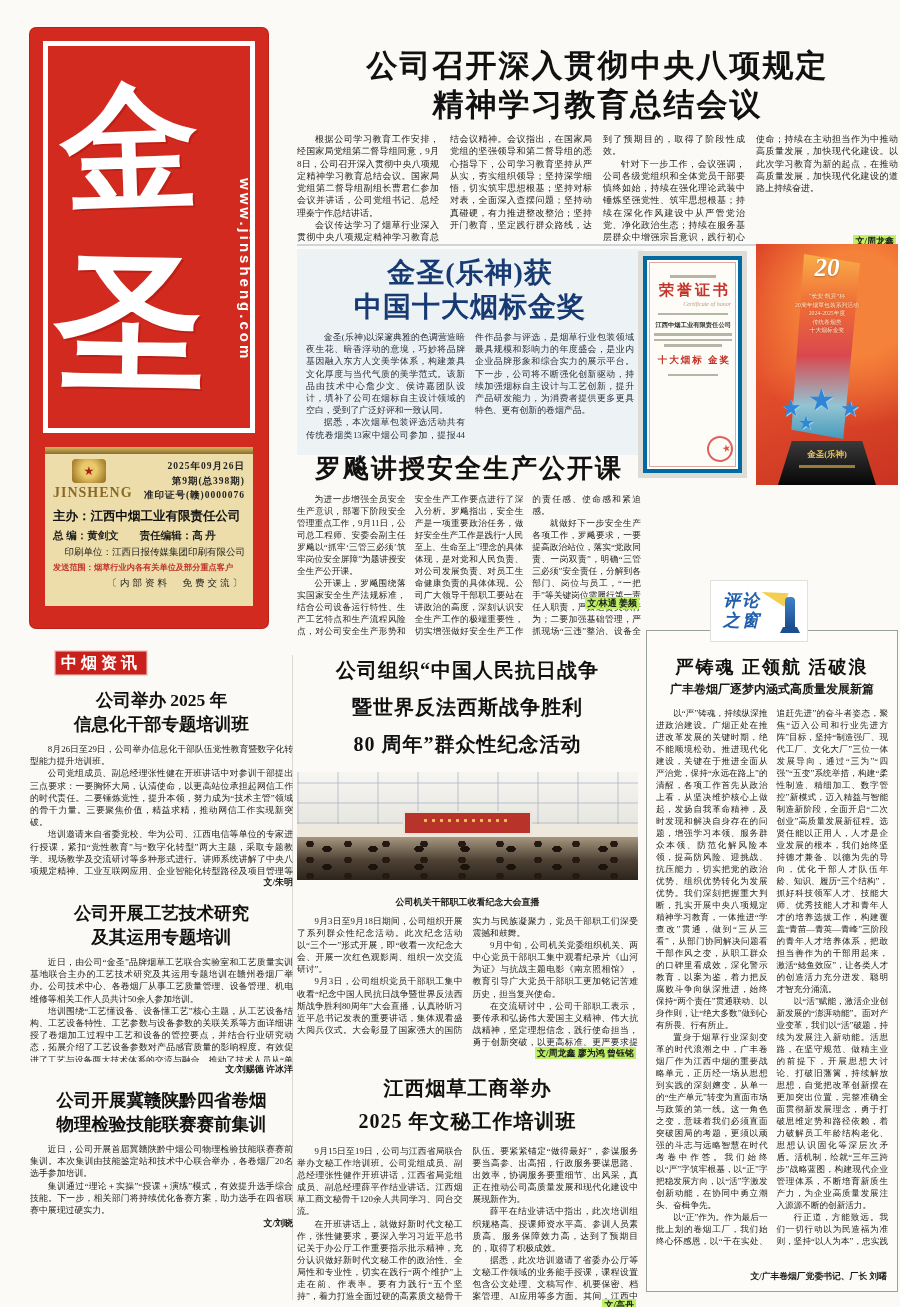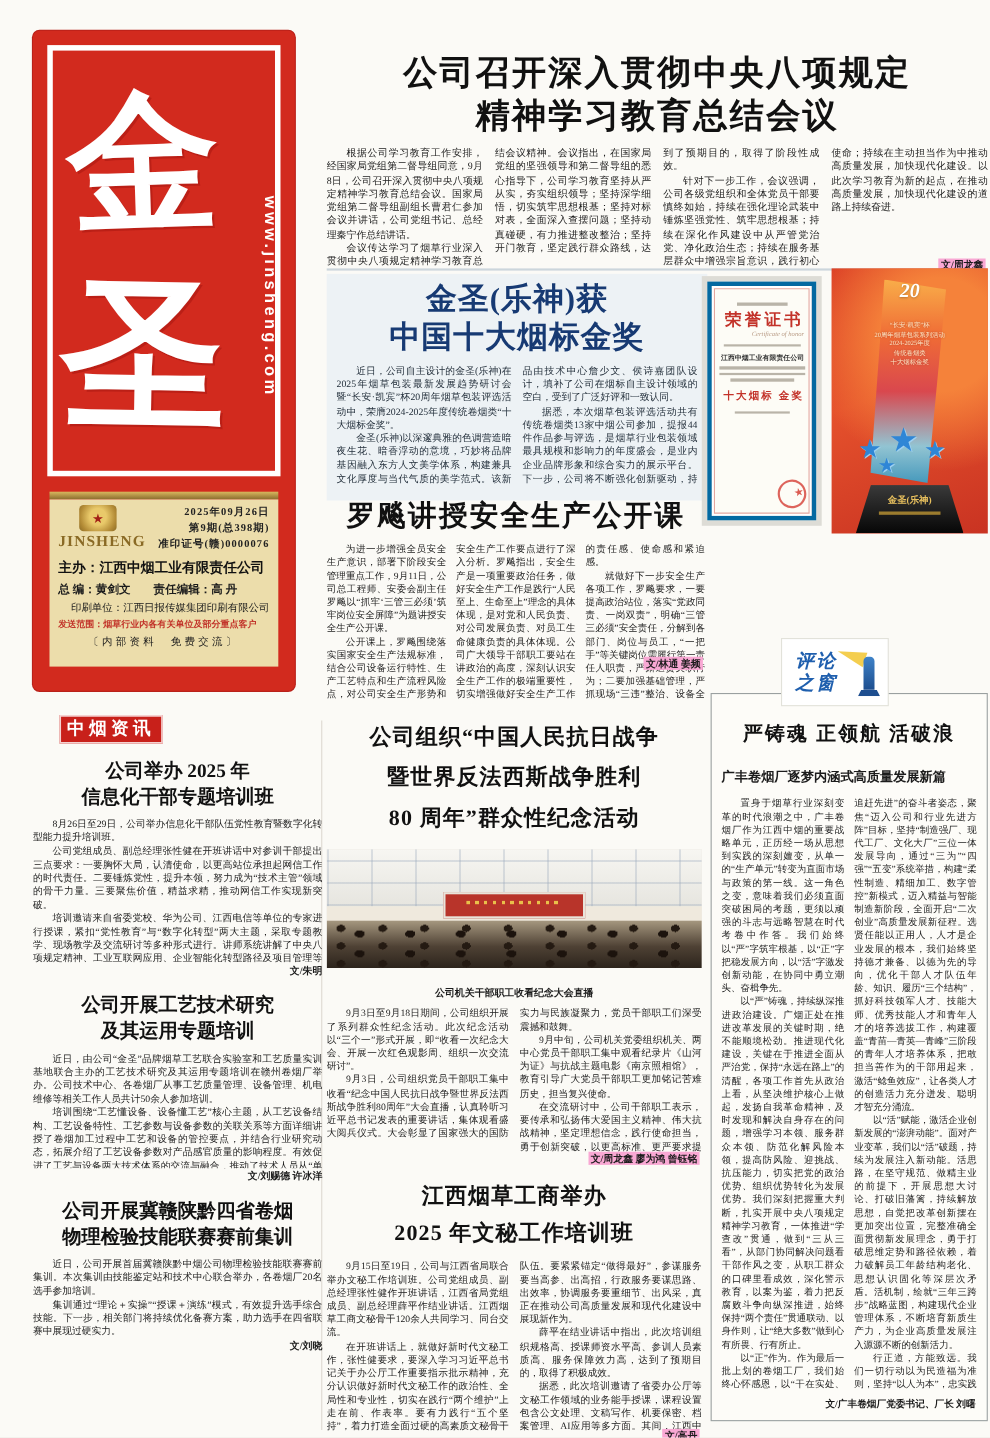--- a/index.html
+++ b/index.html
@@ -31,27 +31,27 @@
     background:radial-gradient(circle at 50% 45%, #e9c96a 0 35%, #b28a35 75%, #8a6a25 100%);
     border-radius:4px; color:#a22016; font-size:12px; line-height:24px; }
   .logotype { font-family:"Liberation Serif",serif; font-weight:bold; font-size:14px;
     letter-spacing:1px; color:#8a6a25; margin-top:2px; }
   .ib-dates { flex:1; text-align:right; font-weight:bold; font-size:9.5px;
     line-height:14.5px; color:#222; letter-spacing:1px; }
   .ib-org  { font-size:12.5px; font-weight:bold; margin-top:5px; color:#111; }
   .ib-ed   { font-size:10.5px; font-weight:bold; margin-top:4px; }
   .ib-pr   { font-size:9.5px;  font-weight:normal; margin-top:3px;text-align:right; }
   .ib-dist { font-size:8.2px; font-weight:bold; color:#c2342a; margin-top:3px; }
-  .ib-note { font-size:9.5px; text-align:center; margin-top:4px; letter-spacing:3px; }
+  .ib-note { font-size:9.5px; text-align:right; margin-top:4px; letter-spacing:3px; }
   
   h1,h2,h3 { font-weight:bold; text-align:center; color:#111; }
   .body-cols { text-align:justify; column-fill:auto; overflow:hidden; position:relative; }
   .body-cols p, .body-flow p { text-indent:2em; margin:0; }
   .sig { font-weight:bold; font-size:9px; white-space:nowrap; }
-  .sig-abs { position:absolute; background:#f9a8d4; padding:0 2px; }
+  .sig-abs { position:absolute; background:#bef264; padding:0 2px; }
   
   .main-art { position:absolute; left:297px; top:46px; width:601px; }
   .main-art h1 { font-size:31px; line-height:39px; letter-spacing:2px; }
   .main-body { margin-top:9px; height:114px; column-count:4; column-gap:11px;
     font-size:9px; line-height:12.3px; }
   .rule-main { position:absolute; left:297px; top:244px; width:601px; height:2px;
     background:#ccd6dc; }
   
   .award-panel { position:absolute; left:297px; top:249px; width:346px; height:206px;
     background:#edf2f5; padding-top:7px; }
@@ -73,21 +73,21 @@
     border:2px solid rgba(210,50,40,.75); border-radius:50%; color:rgba(210,50,40,.8);
     font-size:10px; line-height:23px; transform:rotate(-12deg); }
   
   .trophy { position:absolute; left:756px; top:244px; width:142px; height:241px; overflow:hidden;
     background:radial-gradient(circle at 70% 25%, #f5823a 0 25%, transparent 60%),
                linear-gradient(160deg,#d93a25 0%,#e5512c 45%,#c93322 100%); }
   .t-panel { position:absolute; left:34px; top:10px; width:70px; height:185px;
     background:linear-gradient(180deg,#f9b04a 0%,#ef6a35 28%,#d8454f 55%,#8ecadb 82%,#3f9ec4 100%);
     clip-path:polygon(20% 0, 100% 5%, 76% 100%, 2% 95%); opacity:.95; }
   .t-20 { position:absolute; top:10px; left:0; width:100%; text-align:center; color:#fff;
-    font-weight:bold; font-size:18px; font-style:italic; text-shadow:0 1px 2px rgba(0,0,0,.25); }
+    font-weight:bold; font-size:25px; font-style:italic; text-shadow:0 1px 2px rgba(0,0,0,.25); }
   .t-lines { position:absolute; top:48px; left:4px; right:4px; text-align:center; }
   .t-lines p { font-size:5.8px; line-height:8.5px; color:#ffe9c8; text-indent:0;
     text-shadow:0 0 2px rgba(90,10,10,.4); }
   .t-star { position:absolute; color:#2f86d6; text-shadow:1px 1px 0 #9fd1f2; }
   .t-base { position:absolute; bottom:0; left:22px; width:98px; height:44px;
     background:linear-gradient(#3a3a3a,#060606); clip-path:polygon(14% 0, 86% 0, 100% 100%, 0 100%);
     text-align:center; }
   .t-base-label { color:#e8c05e; font-size:8.5px; font-weight:bold; margin-top:8px; }
   .t-base-line { width:56px; height:3px; margin:4px auto 0; background:#9c7c2e; }
   
@@ -142,21 +142,21 @@
   .lh-beam { position:absolute; left:-12px; top:4px; width:0; height:0;
     border-right:26px solid #f3c93c; border-top:7px solid transparent;
     border-bottom:7px solid transparent; transform:rotate(18deg); opacity:.9; }
   .lh-tower { position:absolute; left:12px; top:12px; width:10px; height:30px;
     background:linear-gradient(#3f83c9,#1d4e8f); border-radius:4px 4px 0 0; }
   .lh-base { position:absolute; left:7px; bottom:4px; width:20px; height:6px;
     background:#1d4e8f; clip-path:polygon(15% 0, 85% 0, 100% 100%, 0 100%); }
   .commbox { position:absolute; left:646px; top:630px; width:252px; height:662px;
     border:1px solid #9aa0a0; background:#fdfcf8; padding:8px 9px; }
   .commbox h2 { font-size:18px; letter-spacing:2px; margin-top:16px; }
-  .comm-sub { font-size:12px; font-weight:bold; margin-top:19px; }
+  .comm-sub { font-size:12px; font-weight:bold; text-align:center; margin-top:2px; }
   .comm-body { margin-top:9px; height:540px; column-count:2; column-gap:9px;
     font-size:8.6px; line-height:12px; color:#222; }
   .commbox .sig-abs { right:8px; bottom:8px; background:#fdfcf8; font-size:8.8px; }
   
   .vrule { position:absolute; left:292px; top:655px; width:1px; height:645px; background:#ddd9d0; }
 </style>
 </head>
 <body>
 
 <div id="page">
@@ -200,21 +200,20 @@
       </div>
   </div>
   <div class="rule-main"></div>
 
   <div class="award-panel">
     <h2>
       <span>金圣(乐神)获</span><br>
       <span>中国十大烟标金奖</span>
     </h2>
     <div class="award-body body-cols">
-        <p>近日，公司自主设计的金圣(乐神)在2025年烟草包装最新发展趋势研讨会暨“长安·凯宾”杯20周年烟草包装评选活动中，荣膺2024-2025年度传统卷烟类“十大烟标金奖”。</p>
         <p>金圣(乐神)以深邃典雅的色调营造暗夜生花、暗香浮动的意境，巧妙将品牌基因融入东方人文美学体系，构建兼具文化厚度与当代气质的美学范式。该新品由技术中心詹少文、侯诗嘉团队设计，填补了公司在烟标自主设计领域的空白，受到了广泛好评和一致认同。</p>
         <p>据悉，本次烟草包装评选活动共有传统卷烟类13家中烟公司参加，提报44件作品参与评选，是烟草行业包装领域最具规模和影响力的年度盛会，是业内企业品牌形象和综合实力的展示平台。下一步，公司将不断强化创新驱动，持续加强烟标自主设计与工艺创新，提升产品研发能力，为消费者提供更多更具特色、更有创新的卷烟产品。</p>
       </div>
   </div>
 
   <div class="certificate">
     <div class="cert-sheet">
       <div class="bar" style="width:46px;"></div>
       <div class="cert-title">荣誉证书</div>
       <div class="cert-sub">Certificate of honor</div>
@@ -341,22 +340,22 @@
       <div class="lh-beam"></div>
         <div class="lh-tower"></div>
         <div class="lh-base"></div>
     </div>
   </div>
 
   <div class="commbox">
     <h2>严铸魂 正领航 活破浪</h2>
     <div class="comm-sub">广丰卷烟厂逐梦内涵式高质量发展新篇</div>
     <div class="comm-body body-cols">
+        <p>以“严”铸魂，持续纵深推进政治建设。广烟正处在推进改革发展的关键时期，绝不能顺境松劲。推进现代化建设，关键在于推进全面从严治党，保持“永远在路上”的清醒，各项工作首先从政治上看，从坚决维护核心上做起，发扬自我革命精神，及时发现和解决自身存在的问题，增强学习本领、服务群众本领、防范化解风险本领，提高防风险、迎挑战、抗压能力，切实把党的政治优势、组织优势转化为发展优势。我们深刻把握重大判断，扎实开展中央八项规定精神学习教育，一体推进“学查改”贯通，做到“三从三看”，从部门协同解决问题看干部作风之变，从职工群众的口碑里看成效，深化警示教育，以案为鉴，着力把反腐败斗争向纵深推进，始终保持“两个责任”贯通联动、以身作则，让“绝大多数”做到心有所畏、行有所止。</p>
         <p>置身于烟草行业深刻变革的时代浪潮之中，广丰卷烟厂作为江西中烟的重要战略单元，正历经一场从思想到实践的深刻嬗变，从单一的“生产单元”转变为直面市场与政策的第一线。这一角色之变，意味着我们必须直面突破困局的考题，更须以顽强的斗志与远略智慧在时代考卷中作答。我们始终以“严”字筑牢根基，以“正”字把稳发展方向，以“活”字激发创新动能，在协同中勇立潮头、奋楫争先。</p>
-        <p>以“严”铸魂，持续纵深推进政治建设。广烟正处在推进改革发展的关键时期，绝不能顺境松劲。推进现代化建设，关键在于推进全面从严治党，保持“永远在路上”的清醒，各项工作首先从政治上看，从坚决维护核心上做起，发扬自我革命精神，及时发现和解决自身存在的问题，增强学习本领、服务群众本领、防范化解风险本领，提高防风险、迎挑战、抗压能力，切实把党的政治优势、组织优势转化为发展优势。我们深刻把握重大判断，扎实开展中央八项规定精神学习教育，一体推进“学查改”贯通，做到“三从三看”，从部门协同解决问题看干部作风之变，从职工群众的口碑里看成效，深化警示教育，以案为鉴，着力把反腐败斗争向纵深推进，始终保持“两个责任”贯通联动、以身作则，让“绝大多数”做到心有所畏、行有所止。</p>
         <p>以“正”作为。作为最后一批上划的卷烟工厂，我们始终心怀感恩，以“干在实处、追赶先进”的奋斗者姿态，聚焦“迈入公司和行业先进方阵”目标，坚持“制造强厂、现代工厂、文化大厂”三位一体发展导向，通过“三为”“四强”“五变”系统举措，构建“柔性制造、精细加工、数字管控”新模式，迈入精益与智能制造新阶段，全面开启“二次创业”高质量发展新征程。选贤任能以正用人，人才是企业发展的根本，我们始终坚持德才兼备、以德为先的导向，优化干部人才队伍年龄、知识、履历“三个结构”，抓好科技领军人才、技能大师、优秀技能人才和青年人才的培养选拔工作，构建覆盖“青苗—青英—青峰”三阶段的青年人才培养体系，把敢担当善作为的干部用起来，激活“鲶鱼效应”，让各类人才的创造活力充分迸发、聪明才智充分涌流。</p>
         <p>以“活”赋能，激活企业创新发展的“澎湃动能”。面对产业变革，我们以“活”破题，持续为发展注入新动能。活思路，在坚守规范、做精主业的前提下，开展思想大讨论、打破旧藩篱，持续解放思想，自觉把改革创新摆在更加突出位置，完整准确全面贯彻新发展理念，勇于打破思维定势和路径依赖，着力破解员工年龄结构老化、思想认识固化等深层次矛盾。活机制，绘就“三年三跨步”战略蓝图，构建现代企业管理体系，不断培育新质生产力，为企业高质量发展注入源源不断的创新活力。</p>
         <p>行正道，方能致远。我们一切行动以为民造福为准则，坚持“以人为本”，忠实践行国有企业责任，抓实对口帮扶项目建设，办好饮水、医保、用电等暖心惠民项目；关心关爱职工，稳步提高收入，持续开展“为群众办实事”活动，实干担当。</p>
       </div>
     <span class="sig sig-abs">文/广丰卷烟厂党委书记、厂长 刘曙</span>
   </div>
 
 </div>
 
 </body></html>

